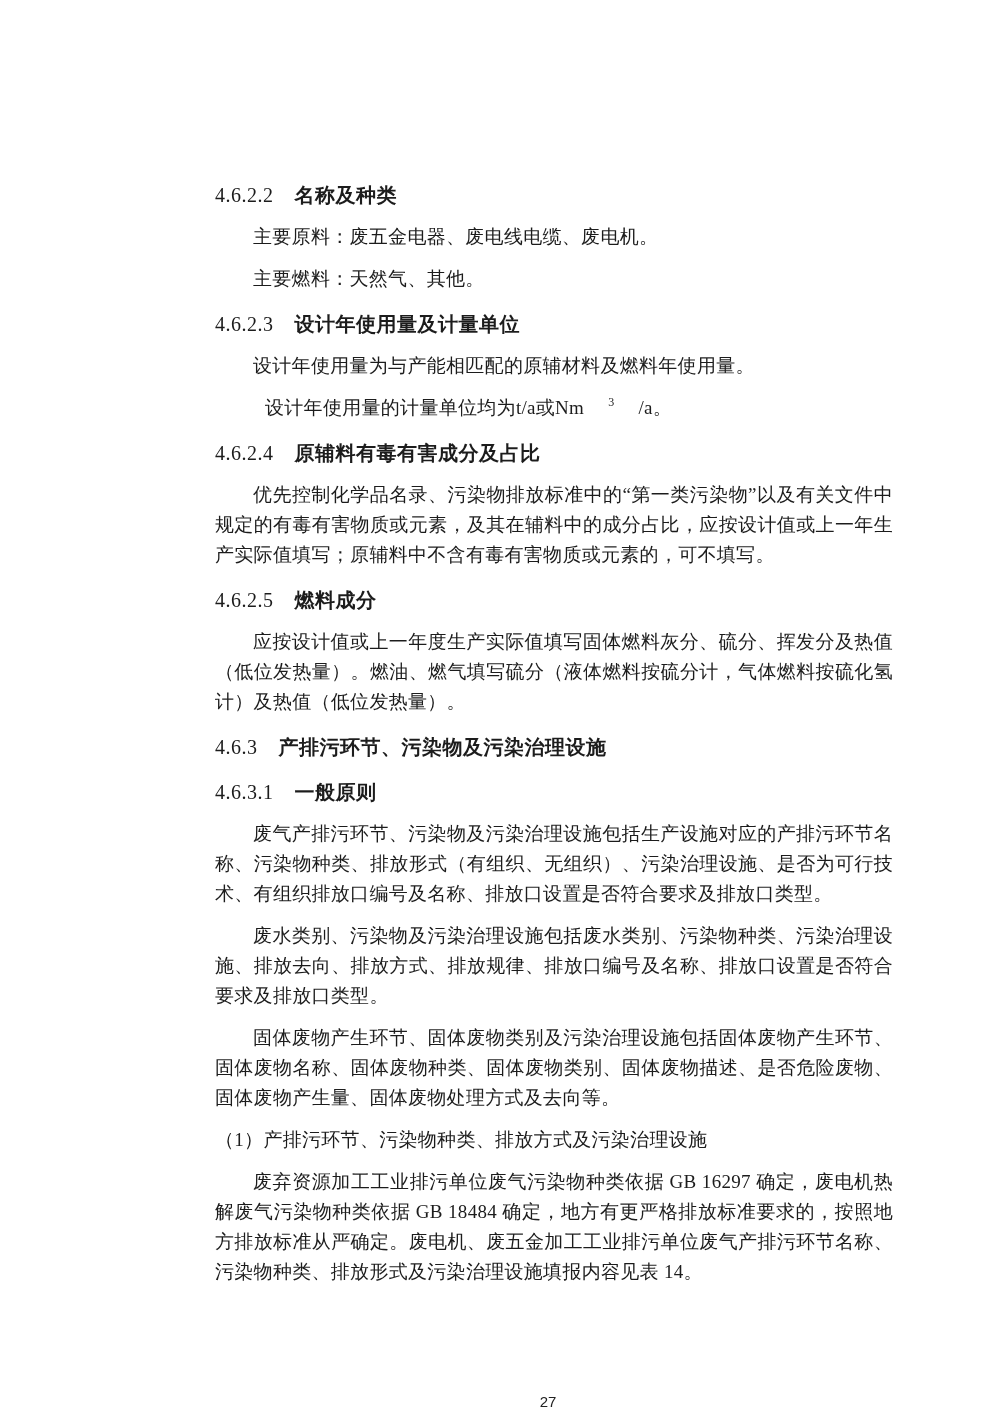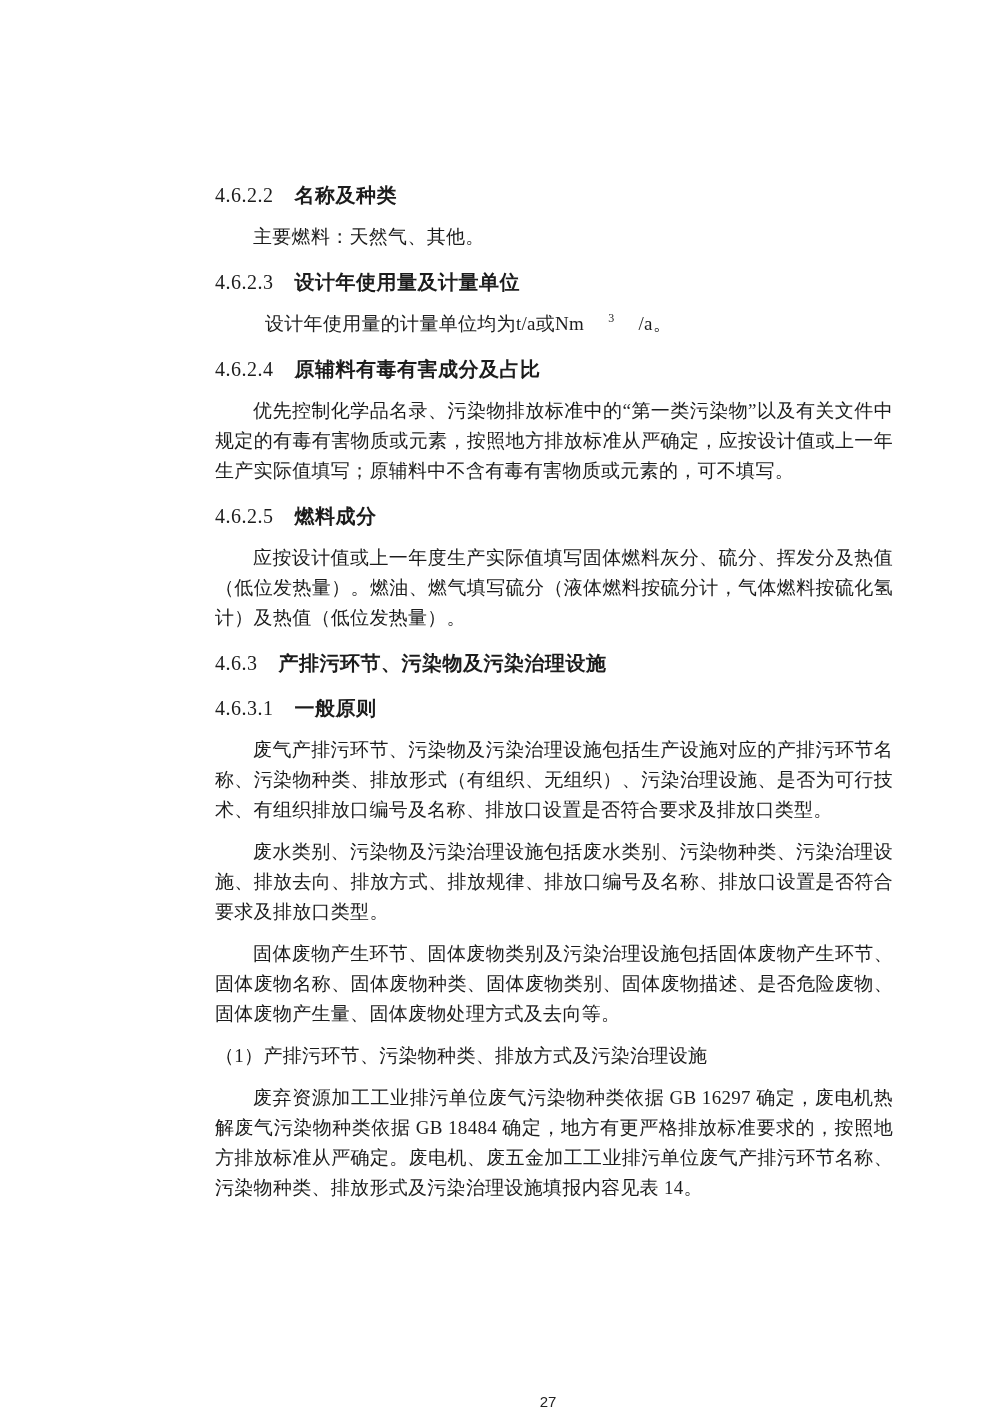--- a/index.html
+++ b/index.html
@@ -70,31 +70,33 @@
 </style>
 </head>
 <body>
 
 <div class="page">
   <div class="content">
 
     <div class="hd">
       <span class="hd-num">4.6.2.2</span><span class="hd-title">名称及种类</span>
     </div>
+    <p class="para">主要原料：废五金电器、废电线电缆、废电机。</p>
     <p class="para">主要燃料：天然气、其他。</p>
 
     <div class="hd">
       <span class="hd-num">4.6.2.3</span><span class="hd-title">设计年使用量及计量单位</span>
     </div>
+    <p class="para">设计年使用量为与产能相匹配的原辅材料及燃料年使用量。</p>
     <p class="para"><span>设计年使用量的计量单位均为t/a或Nm</span><sup class="unit-sup">3</sup><span>/a。</span></p>
 
     <div class="hd">
       <span class="hd-num">4.6.2.4</span><span class="hd-title">原辅料有毒有害成分及占比</span>
     </div>
-    <p class="para">优先控制化学品名录、污染物排放标准中的“第一类污染物”以及有关文件中规定的有毒有害物质或元素，按照地方排放标准从严确定，应按设计值或上一年生产实际值填写；原辅料中不含有毒有害物质或元素的，可不填写。</p>
+    <p class="para">优先控制化学品名录、污染物排放标准中的“第一类污染物”以及有关文件中规定的有毒有害物质或元素，及其在辅料中的成分占比，应按设计值或上一年生产实际值填写；原辅料中不含有毒有害物质或元素的，可不填写。</p>
 
     <div class="hd">
       <span class="hd-num">4.6.2.5</span><span class="hd-title">燃料成分</span>
     </div>
     <p class="para">应按设计值或上一年度生产实际值填写固体燃料灰分、硫分、挥发分及热值（低位发热量）。燃油、燃气填写硫分（液体燃料按硫分计，气体燃料按硫化氢计）及热值（低位发热量）。</p>
 
 
     <div class="hd">
       <span class="hd-num">4.6.3</span><span class="hd-title">产排污环节、污染物及污染治理设施</span>
     </div>

